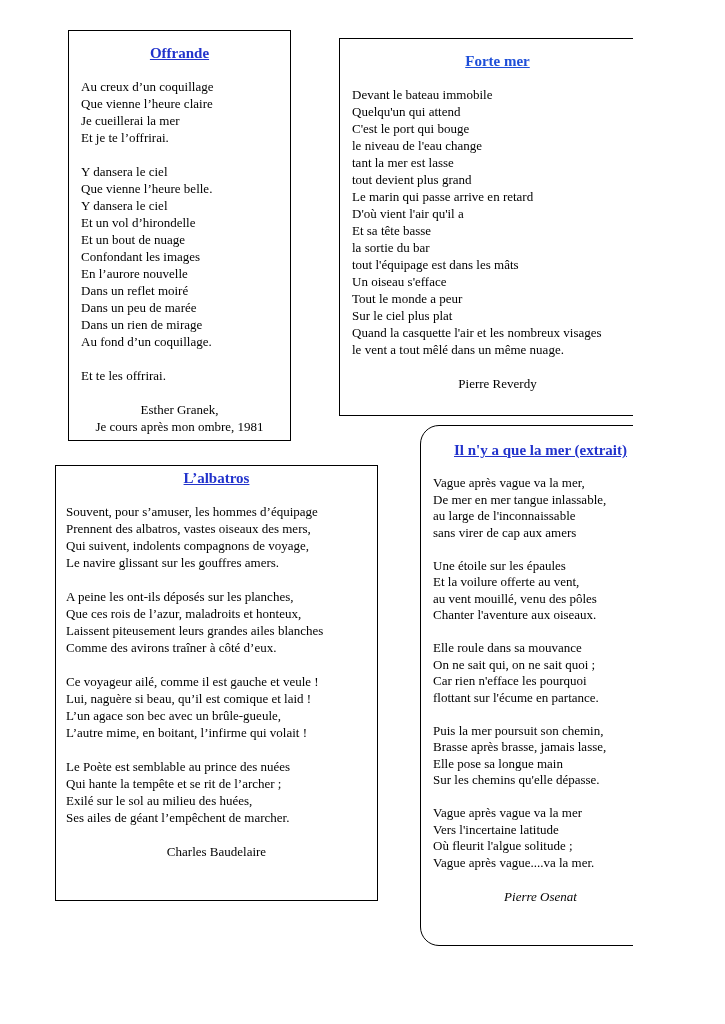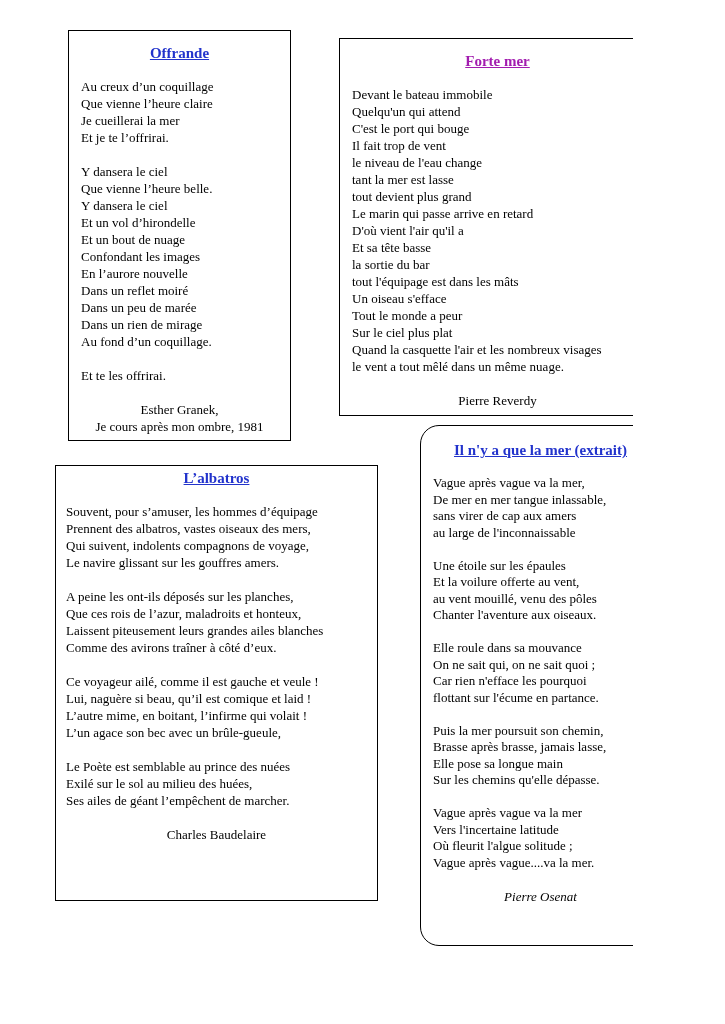--- a/index.html
+++ b/index.html
@@ -83,26 +83,25 @@
         <div class="line blank"></div>
         <div class="line">Et te les offrirai.</div>
       </div>
     <div class="poem-author italic">
         <div class="author-line">Esther Granek,</div>
         <div class="author-line">Je cours après mon ombre, 1981</div>
       </div>
   </section>
 
   <section class="poem-box" id="box-2">
-    <h2 class="poem-title" style="color: #a21caf;">Forte mer</h2>
+    <h2 class="poem-title" style="color: #1d4ed8;">Forte mer</h2>
     <div class="poem-body">
         <div class="line">Devant le bateau immobile</div>
         <div class="line">Quelqu'un qui attend</div>
         <div class="line">C'est le port qui bouge</div>
-        <div class="line">Il fait trop de vent</div>
         <div class="line">le niveau de l'eau change</div>
         <div class="line">tant la mer est lasse</div>
         <div class="line">tout devient plus grand</div>
         <div class="line">Le marin qui passe arrive en retard</div>
         <div class="line">D'où vient l'air qu'il a</div>
         <div class="line">Et sa tête basse</div>
         <div class="line">la sortie du bar</div>
         <div class="line">tout l'équipage est dans les mâts</div>
         <div class="line">Un oiseau s'efface</div>
         <div class="line">Tout le monde a peur</div>
@@ -123,39 +122,40 @@
         <div class="line">Qui suivent, indolents compagnons de voyage,</div>
         <div class="line">Le navire glissant sur les gouffres amers.</div>
         <div class="line blank"></div>
         <div class="line">A peine les ont-ils déposés sur les planches,</div>
         <div class="line">Que ces rois de l’azur, maladroits et honteux,</div>
         <div class="line">Laissent piteusement leurs grandes ailes blanches</div>
         <div class="line">Comme des avirons traîner à côté d’eux.</div>
         <div class="line blank"></div>
         <div class="line">Ce voyageur ailé, comme il est gauche et veule !</div>
         <div class="line">Lui, naguère si beau, qu’il est comique et laid !</div>
+        <div class="line">L’un agace son bec avec un brûle-gueule,</div>
         <div class="line">L’autre mime, en boitant, l’infirme qui volait !</div>
-        <div class="line">L’un agace son bec avec un brûle-gueule,</div>
         <div class="line blank"></div>
         <div class="line">Le Poète est semblable au prince des nuées</div>
+        <div class="line">Qui hante la tempête et se rit de l’archer ;</div>
         <div class="line">Exilé sur le sol au milieu des huées,</div>
         <div class="line">Ses ailes de géant l’empêchent de marcher.</div>
       </div>
     <div class="poem-author italic">
         <div class="author-line">Charles Baudelaire</div>
       </div>
   </section>
 
   <section class="poem-box" id="box-4">
     <h2 class="poem-title" style="color: rgb(34, 51, 204);">Il n'y a que la mer (extrait)</h2>
     <div class="poem-body">
         <div class="line">Vague après vague va la mer,</div>
         <div class="line">De mer en mer tangue inlassable,</div>
+        <div class="line">au large de l'inconnaissable</div>
         <div class="line">sans virer de cap aux amers</div>
-        <div class="line">au large de l'inconnaissable</div>
         <div class="line blank"></div>
         <div class="line">Une étoile sur les épaules</div>
         <div class="line">Et la voilure offerte au vent,</div>
         <div class="line">au vent mouillé, venu des pôles</div>
         <div class="line">Chanter l'aventure aux oiseaux.</div>
         <div class="line blank"></div>
         <div class="line">Elle roule dans sa mouvance</div>
         <div class="line">On ne sait qui, on ne sait quoi ;</div>
         <div class="line">Car rien n'efface les pourquoi</div>
         <div class="line">flottant sur l'écume en partance.</div>

